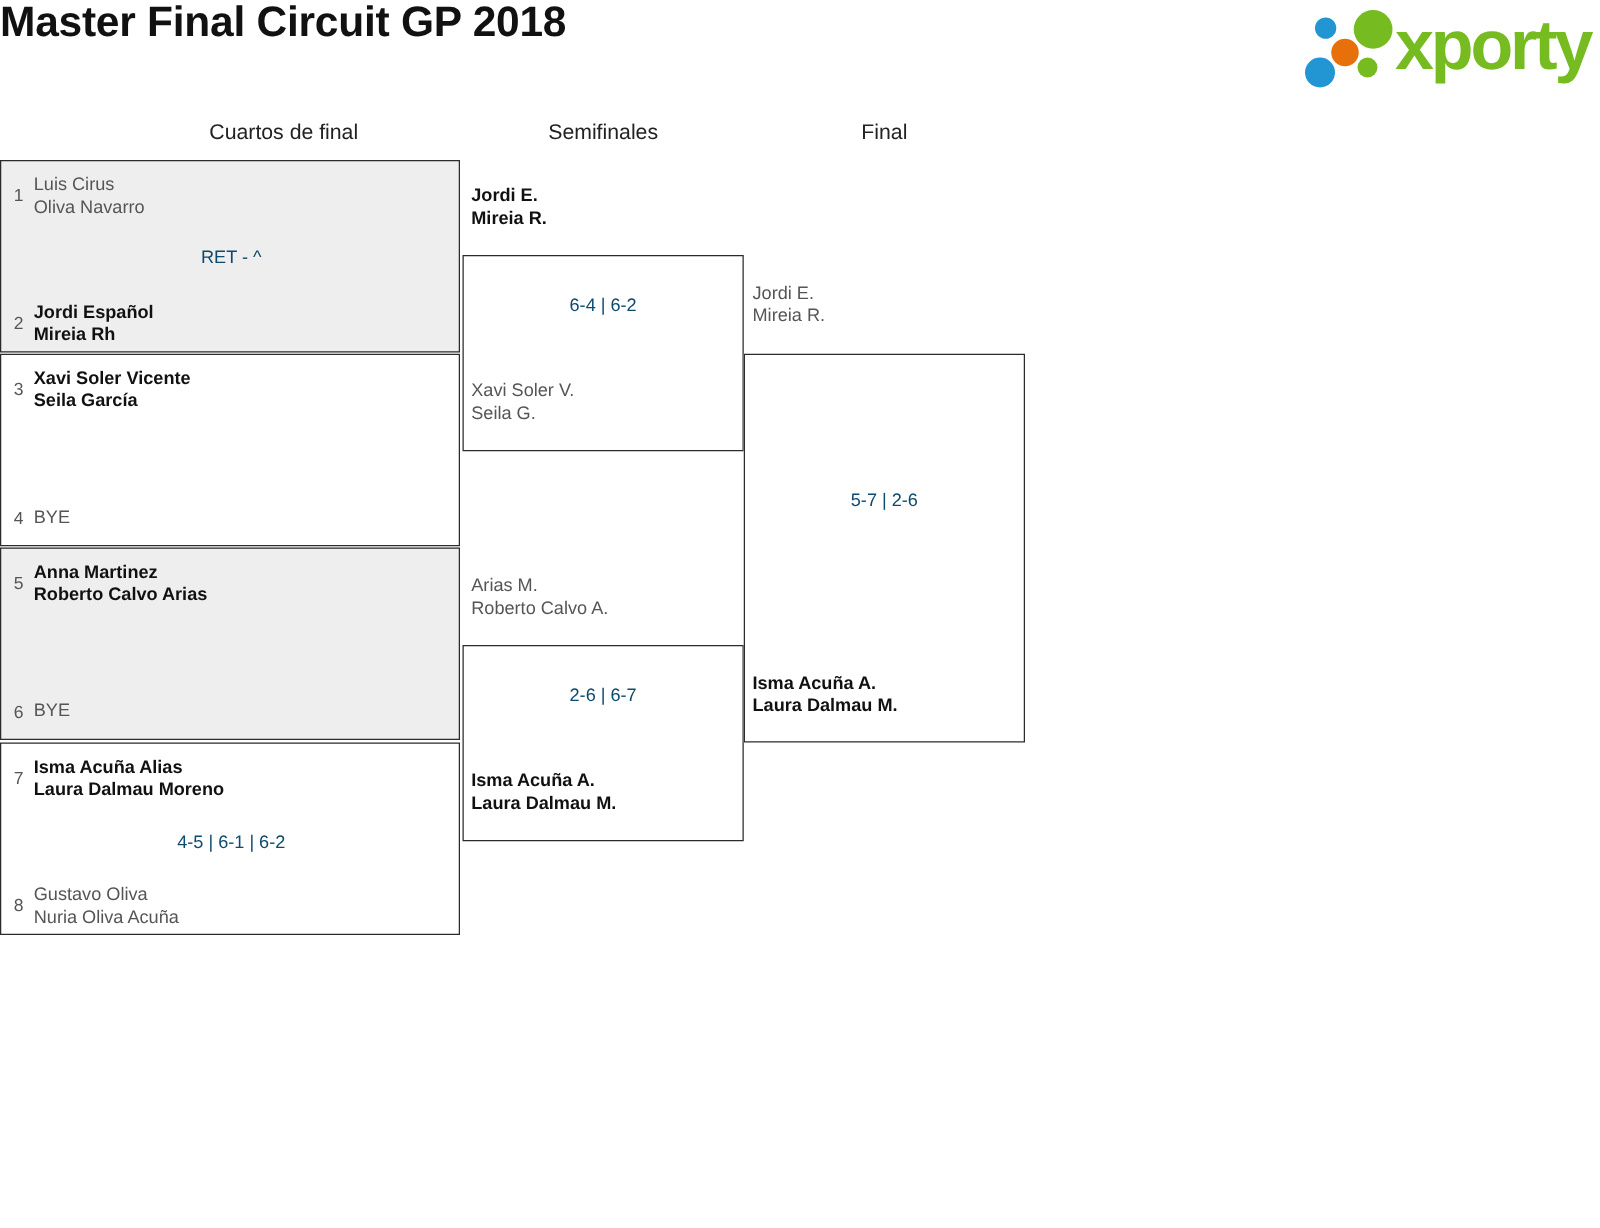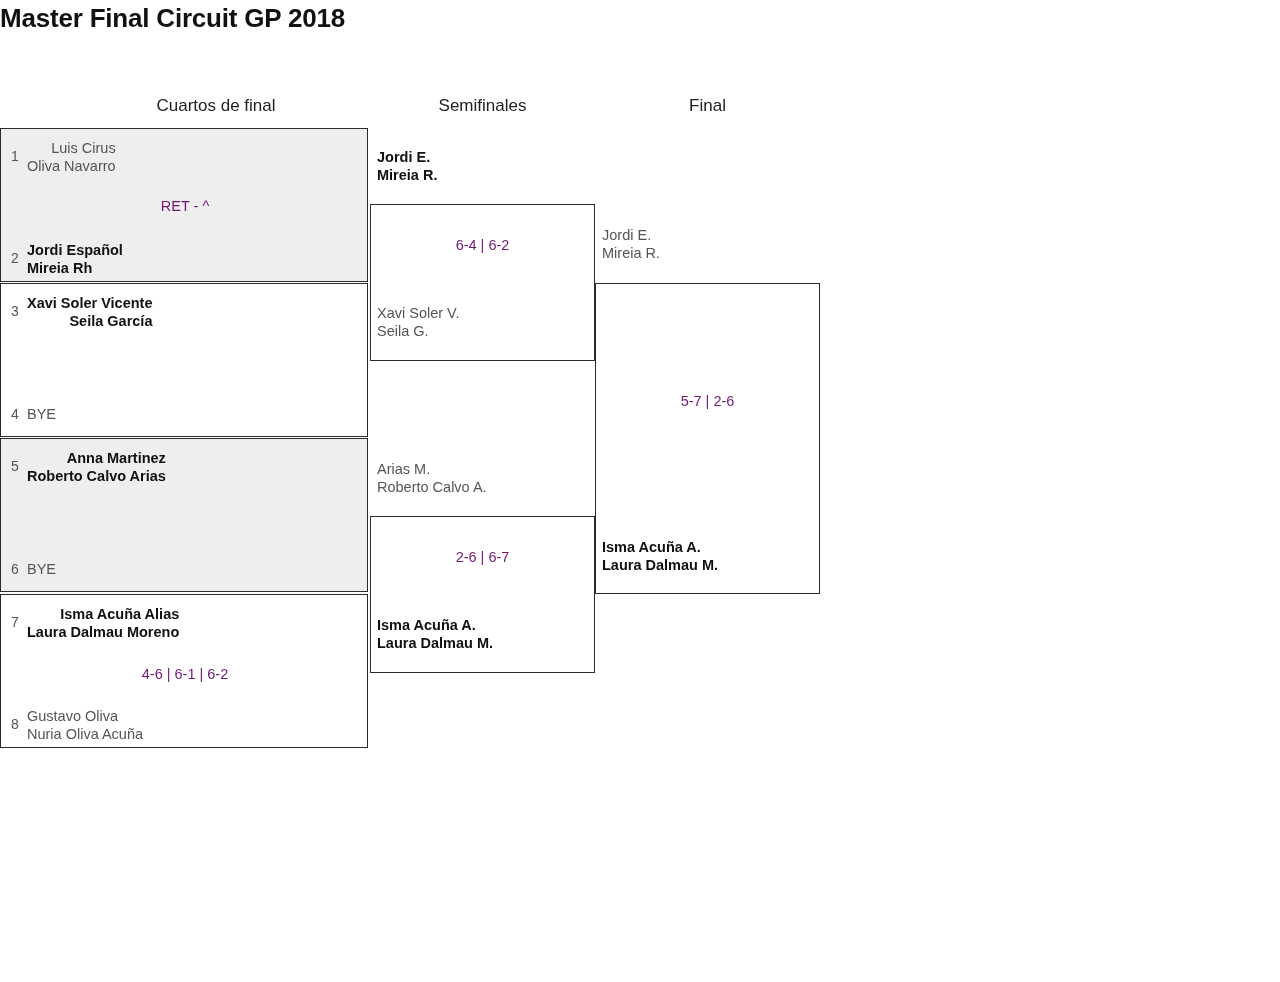--- a/index.html
+++ b/index.html
@@ -22,21 +22,21 @@
     position: absolute;
     left: 0; top: 0;
     width: 1280px; height: 74px;
   }
   #title-block {
     position: absolute;
     left: 0; top: 2px;
     line-height: 33px;
   }
   .title-line {
-    font-size: 26px;
+    font-size: 34px;
     font-weight: bold;
     color: #111111;
     letter-spacing: -0.2px;
     white-space: nowrap;
   }
 
   
   #logo {
     position: absolute;
     right: 6px; top: 6px;
@@ -64,21 +64,21 @@
   }
 
   
   .round-head {
     position: absolute;
     font-size: 17px;
     color: #222222;
     text-align: center;
     top: 96px;
   }
-  #round-head-qf { left: 4px;   width: 370px; padding-left: 27px; }
+  #round-head-qf { left: 15px;   width: 370px; padding-left: 27px; }
   #round-head-sf { left: 370px; width: 225px; }
   #round-head-f  { left: 595px; width: 225px; }
 
   
   #bracket {
     position: absolute;
     left: 0; top: 0;
     width: 1280px; height: 982px;
   }
 
@@ -106,29 +106,29 @@
     position: absolute;
     left: 26px;
     font-size: 14.5px;
     line-height: 18px;
     color: #555555;
     white-space: nowrap;
   }
   .team.winner { color: #111111; font-weight: bold; }
   .team .ln { display: block; }
 
-  .qf-top    { top: 10px; text-align: right; }
+  .qf-top    { top: 10px; }
   .qf-top-s  { top: 19px; }
   .qf-bot    { top: 112px; }
   .qf-bot-s  { top: 121px; }
 
   .score-center {
     position: absolute;
     font-size: 14.5px;
-    color: #701a75;
+    color: #0c4a6e;
     text-align: center;
     white-space: nowrap;
   }
   .qf-score {
     left: 0; width: 368px;
     top: 69px;
   }
 
   
   .sf-box {
@@ -167,20 +167,30 @@
 </style>
 </head>
 <body>
 
 <div id="header">
 
   <div id="title-block">
     <div class="title-line">Master Final Circuit GP 2018</div>
   </div>
 
+  <div id="logo">
+    <div id="logo-mark">
+      <span class="dot dot-blue-top"></span>
+      <span class="dot dot-orange"></span>
+      <span class="dot dot-blue-big"></span>
+      <span class="dot dot-green-big"></span>
+      <span class="dot dot-green-sm"></span>
+    </div>
+    <div id="logo-text">xporty</div>
+  </div>
 </div>
 
 <div class="round-head" id="round-head-qf">Cuartos de final</div>
 <div class="round-head" id="round-head-sf">Semifinales</div>
 <div class="round-head" id="round-head-f">Final</div>
 
 <div id="bracket">
 
   <div class="qf-block shaded" style="top:128px">
     <span class="seed qf-top-s">1</span>
@@ -221,21 +231,21 @@
       <span class="ln">BYE</span>
     </span>
   </div>
 
   <div class="qf-block plain" style="top:594px">
     <span class="seed qf-top-s">7</span>
     <span class="team qf-top winner">
       <span class="ln">Isma Acuña Alias</span>
       <span class="ln">Laura Dalmau Moreno</span>
     </span>
-    <span class="score-center qf-score" style="top:71px">4-6 | 6-1 | 6-2</span>
+    <span class="score-center qf-score" style="top:71px">4-5 | 6-1 | 6-2</span>
     <span class="seed qf-bot-s">8</span>
     <span class="team qf-bot">
       <span class="ln">Gustavo Oliva</span>
       <span class="ln">Nuria Oliva Acuña</span>
     </span>
   </div>
 
   <span class="adv winner" style="left:377px; top:148px">
     <span class="ln">Jordi E.</span>
     <span class="ln">Mireia R.</span>

